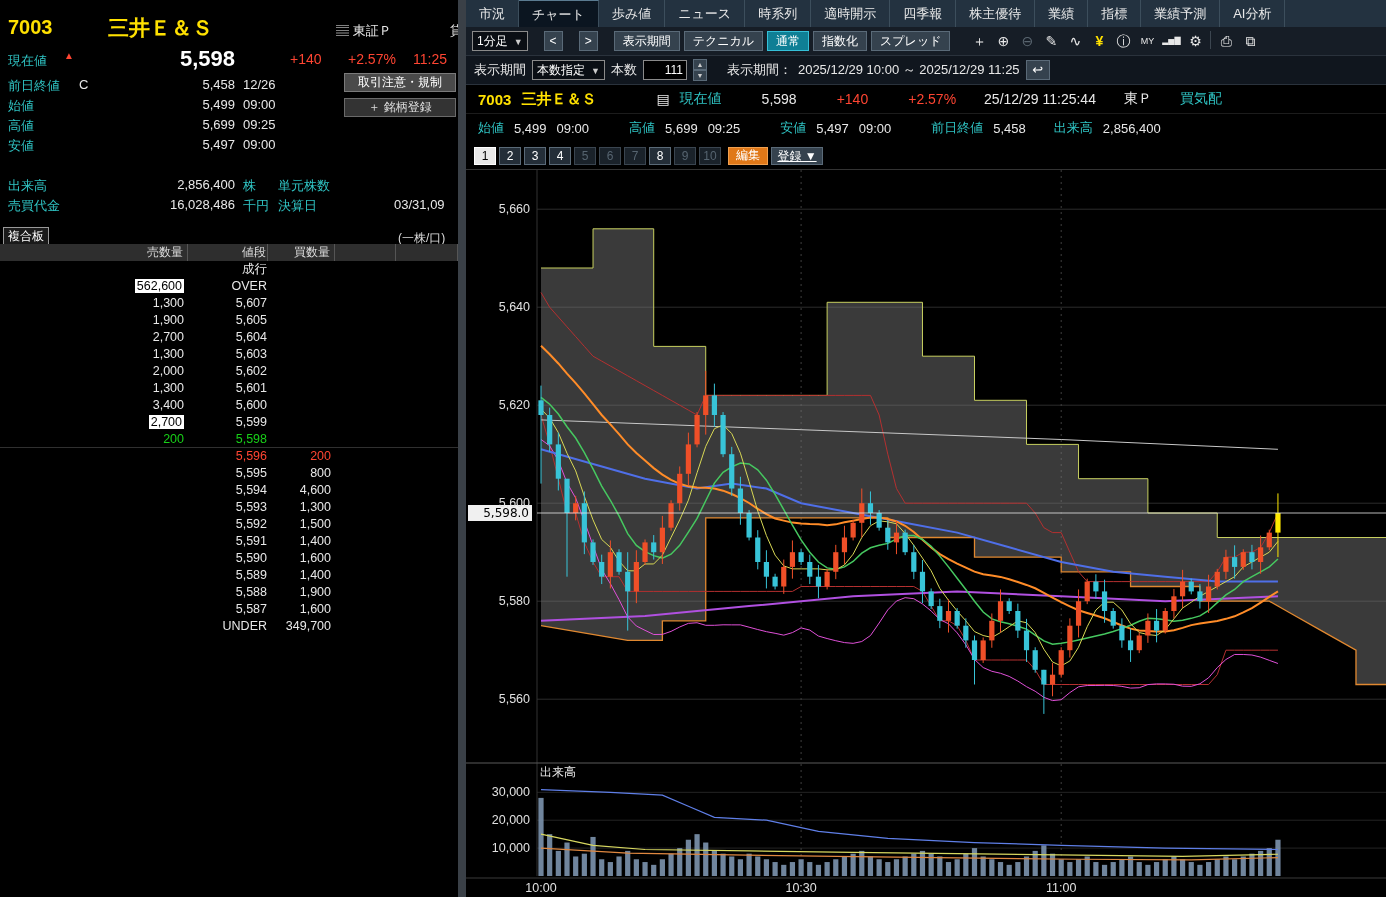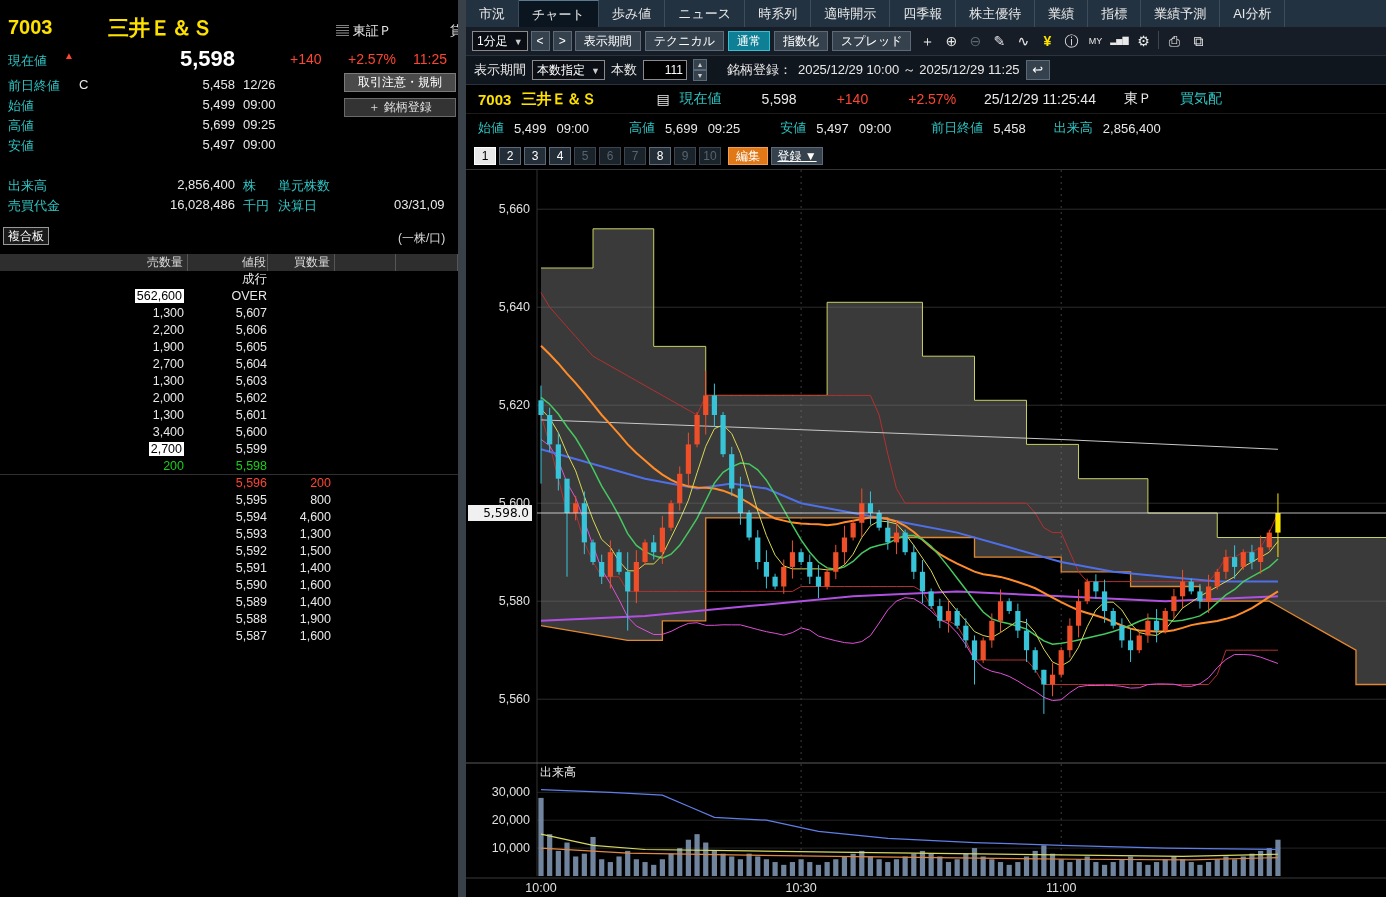--- a/index.html
+++ b/index.html
@@ -30,21 +30,21 @@
   .lp-row-val { left:95px; width:140px; text-align:right; color:#e8e8e8; font-size:13px; }
   .lp-row-time { left:243px; color:#e8e8e8; font-size:13px; }
 
   #lp-caution-btn { position:absolute; left:344px; top:73px; width:112px; height:19px; background:#4a4a4a; border:1px solid #7a7a7a; color:#fff; font-size:12px; line-height:17px; text-align:center; }
   #lp-register-btn { position:absolute; left:344px; top:98px; width:112px; height:19px; background:#333; border:1px solid #6a6a6a; color:#ddd; font-size:12px; line-height:17px; text-align:center; }
 
   #lp-composite-btn { position:absolute; left:3px; top:227px; width:46px; height:18px; background:#1a1a1a; border:1px solid #999; color:#fff; font-size:12px; line-height:16px; text-align:center; }
   #lp-per-share { left:398px; top:230px; color:#ddd; font-size:12px; }
 
   
-  #board { position:absolute; left:0; top:254px; width:458px; }
+  #board { position:absolute; left:0; top:244px; width:458px; }
   .b-head { display:flex; background:#2e2e2e; height:17px; line-height:17px; font-size:12px; color:#ddd; }
   .b-head > div { border-right:1px solid #555; }
   .b-row { display:flex; height:17px; line-height:17px; font-size:12.5px; color:#e8e8e8; }
   .c-sell { width:188px; text-align:right; padding-right:4px; }
   .c-price { width:80px; text-align:right; padding-right:1px; }
   .c-buy { width:67px; text-align:right; padding-right:4px; }
   .c-x1 { width:61px; } .c-x2 { width:62px; }
   .hl { background:#fff; color:#000; padding:0 2px; }
   .ask-best { color:#18d018; }
   .bid-best { color:#ff4532; }
@@ -53,21 +53,21 @@
   
   #splitter { position:absolute; left:458px; top:0; width:8px; height:897px; background:#3a4047; }
 
   
   #right-panel { position:absolute; left:466px; top:0; width:920px; height:897px; background:#000; }
 
   #nav-tabs { position:absolute; left:0; top:0; width:920px; height:35px; background:#233240; display:flex; }
   .nav-tab { height:27px; line-height:27px; padding:0 13px; color:#e8e8e8; font-size:13px; border-right:1px solid #3c4e5c; cursor:pointer; white-space:nowrap; }
   .nav-tab.active { background:#0b1520; border-top:1px solid #5a7a90; }
 
-  #toolbar { position:absolute; left:0; top:27px; width:920px; height:29px; background:#161d26; display:flex; align-items:center; gap:3px; padding:0 6px; border-bottom:1px solid #2a323c; }
+  #toolbar { position:absolute; left:0; top:27px; width:920px; height:29px; background:#161d26; display:flex; align-items:center; gap:16px; padding:0 6px; border-bottom:1px solid #2a323c; }
   .tb-select { height:20px; background:#0a0e14; border:1px solid #8a8a8a; color:#fff; font-size:12px; padding:0 4px; line-height:18px; }
   .tb-caret { font-size:9px; color:#ccc; margin-left:6px; }
   .tb-btn { height:20px; background:#35424e; border:1px solid #5a6a78; color:#fff; font-size:12px; padding:0 8px; line-height:18px; }
   .tb-btn.small { padding:0 5px; }
   .tb-btn.active { background:#0f7f95; border-color:#35c0d8; }
   .tb-icon { width:22px; height:20px; color:#e8e8e8; font-size:14px; text-align:center; line-height:20px; }
   .tb-icon.dim { color:#5a6670; }
   .tb-icon.yen { color:#ffe100; font-weight:bold; }
   .tb-sep { width:1px; height:18px; background:#3c4650; margin:0 2px; }
 
@@ -82,21 +82,21 @@
   .q-code { color:#ffe100; font-size:15px; font-weight:bold; }
   .q-name { color:#ffe100; font-size:15px; font-weight:bold; }
   .q-red { color:#ff4532; }
   .q-cyan { color:#2fc4c4; }
   .sp8 { width:8px; } .sp20 { width:20px; } .sp40 { width:40px; }
 
   #tab-row { position:absolute; left:0; top:142px; width:920px; height:28px; display:flex; align-items:center; gap:3px; padding:0 8px; border-bottom:1px solid #333; }
   .pg-tab { width:22px; height:18px; background:#242e38; border:1px solid #5a6a78; color:#fff; font-size:12px; line-height:16px; text-align:center; }
   .pg-tab.active { background:#e8e8e8; color:#000; border-color:#fff; }
   .pg-tab.disabled { background:#1a222a; color:#566470; border-color:#3a4550; }
-  #edit-btn { width:40px; height:18px; background:#e07818; border:1px solid #f0a050; color:#fff; font-size:12px; line-height:16px; text-align:center; margin-left:4px; }
+  #edit-btn { width:40px; height:18px; background:#e07818; border:1px solid #f0a050; color:#fff; font-size:12px; line-height:16px; text-align:center; margin-left:4px;font-family:Liberation Mono, monospace; }
   #reg-btn { width:52px; height:18px; background:#35424e; border:1px solid #5a6a78; color:#fff; font-size:12px; line-height:16px; text-align:center;text-decoration:underline; }
 
   #chart-wrap { position:absolute; left:0; top:170px; width:920px; height:727px; }
 </style>
 </head>
 <body>
 
 <div id="app">
 
   <div id="left-panel">
@@ -169,27 +169,20 @@
             <div class="c-x2"></div>
           </div>
           <div class="b-row">
             <div class="c-sell">1,300</div>
             <div class="c-price">5,607</div>
             <div class="c-buy"></div>
             <div class="c-x1"></div>
             <div class="c-x2"></div>
           </div>
           <div class="b-row">
-            <div class="c-sell">2,200</div>
-            <div class="c-price">5,606</div>
-            <div class="c-buy"></div>
-            <div class="c-x1"></div>
-            <div class="c-x2"></div>
-          </div>
-          <div class="b-row">
             <div class="c-sell">1,900</div>
             <div class="c-price">5,605</div>
             <div class="c-buy"></div>
             <div class="c-x1"></div>
             <div class="c-x2"></div>
           </div>
           <div class="b-row">
             <div class="c-sell">2,700</div>
             <div class="c-price">5,604</div>
             <div class="c-buy"></div>
@@ -298,20 +291,27 @@
             <div class="c-sell"></div>
             <div class="c-price">5,588</div>
             <div class="c-buy">1,900</div>
             <div class="c-x1"></div>
             <div class="c-x2"></div>
           </div>
           <div class="b-row">
             <div class="c-sell"></div>
             <div class="c-price">5,587</div>
             <div class="c-buy">1,600</div>
+            <div class="c-x1"></div>
+            <div class="c-x2"></div>
+          </div>
+          <div class="b-row">
+            <div class="c-sell"></div>
+            <div class="c-price">UNDER</div>
+            <div class="c-buy">349,700</div>
             <div class="c-x1"></div>
             <div class="c-x2"></div>
           </div>
         </div>
     </div>
   </div>
 
   <div id="splitter"></div>
 
   <div id="right-panel">
@@ -361,21 +361,21 @@
     <div id="period-row">
       <span>表示期間</span>
       <span class="tb-select"><span>本数指定</span><span class="tb-caret">▼</span></span>
       <span>本数</span>
       <input id="count-input" value="111" style="">
       <span class="spin">
           <span>▲</span>
           <span>▼</span>
         </span>
       <span class="sp8"></span>
-      <span>銘柄登録：</span>
+      <span>表示期間：</span>
       <span>2025/12/29 10:00 ～ 2025/12/29 11:25</span>
       <button id="undo-btn">↩</button>
     </div>
 
     <div id="quote-row">
       <span class="q-code">7003</span>
       <span class="q-name">三井Ｅ＆Ｓ</span>
       <span class="sp40"></span>
       <span>▤</span>
       <span class="q-cyan">現在値</span>

